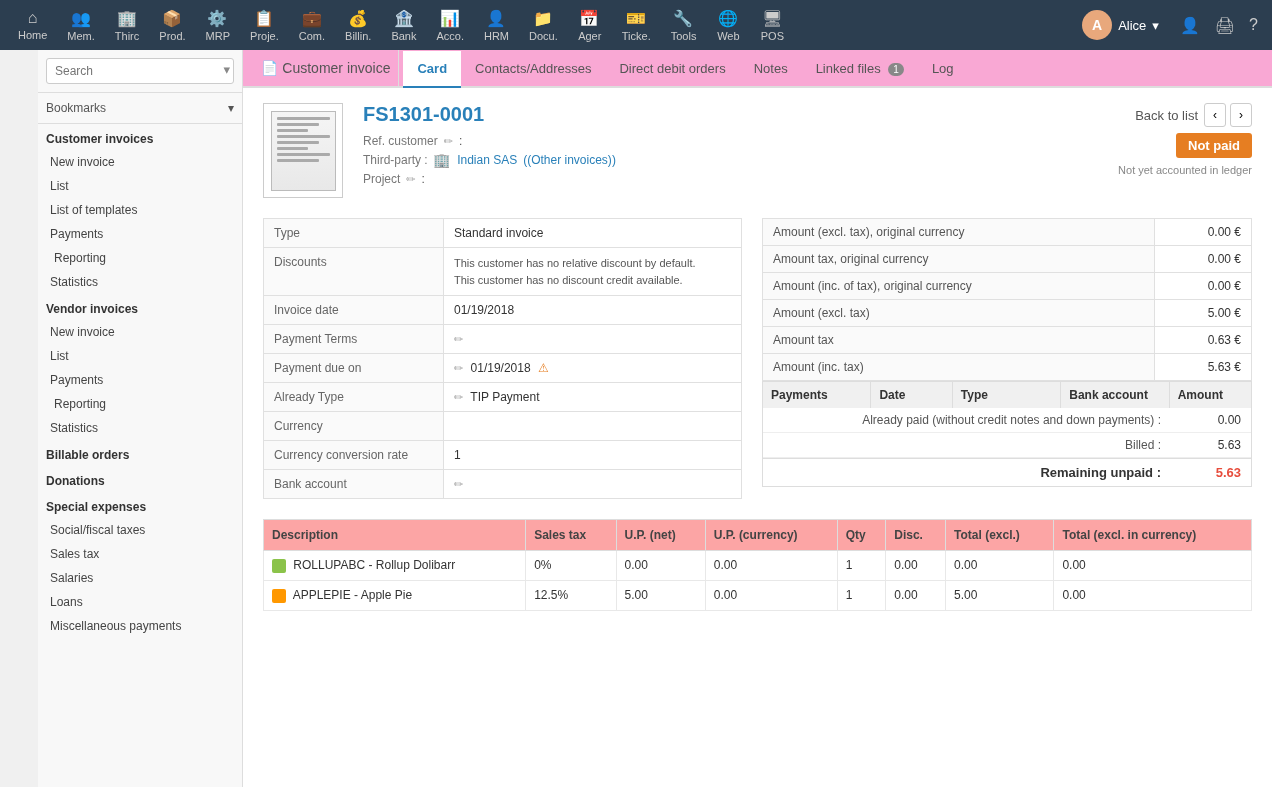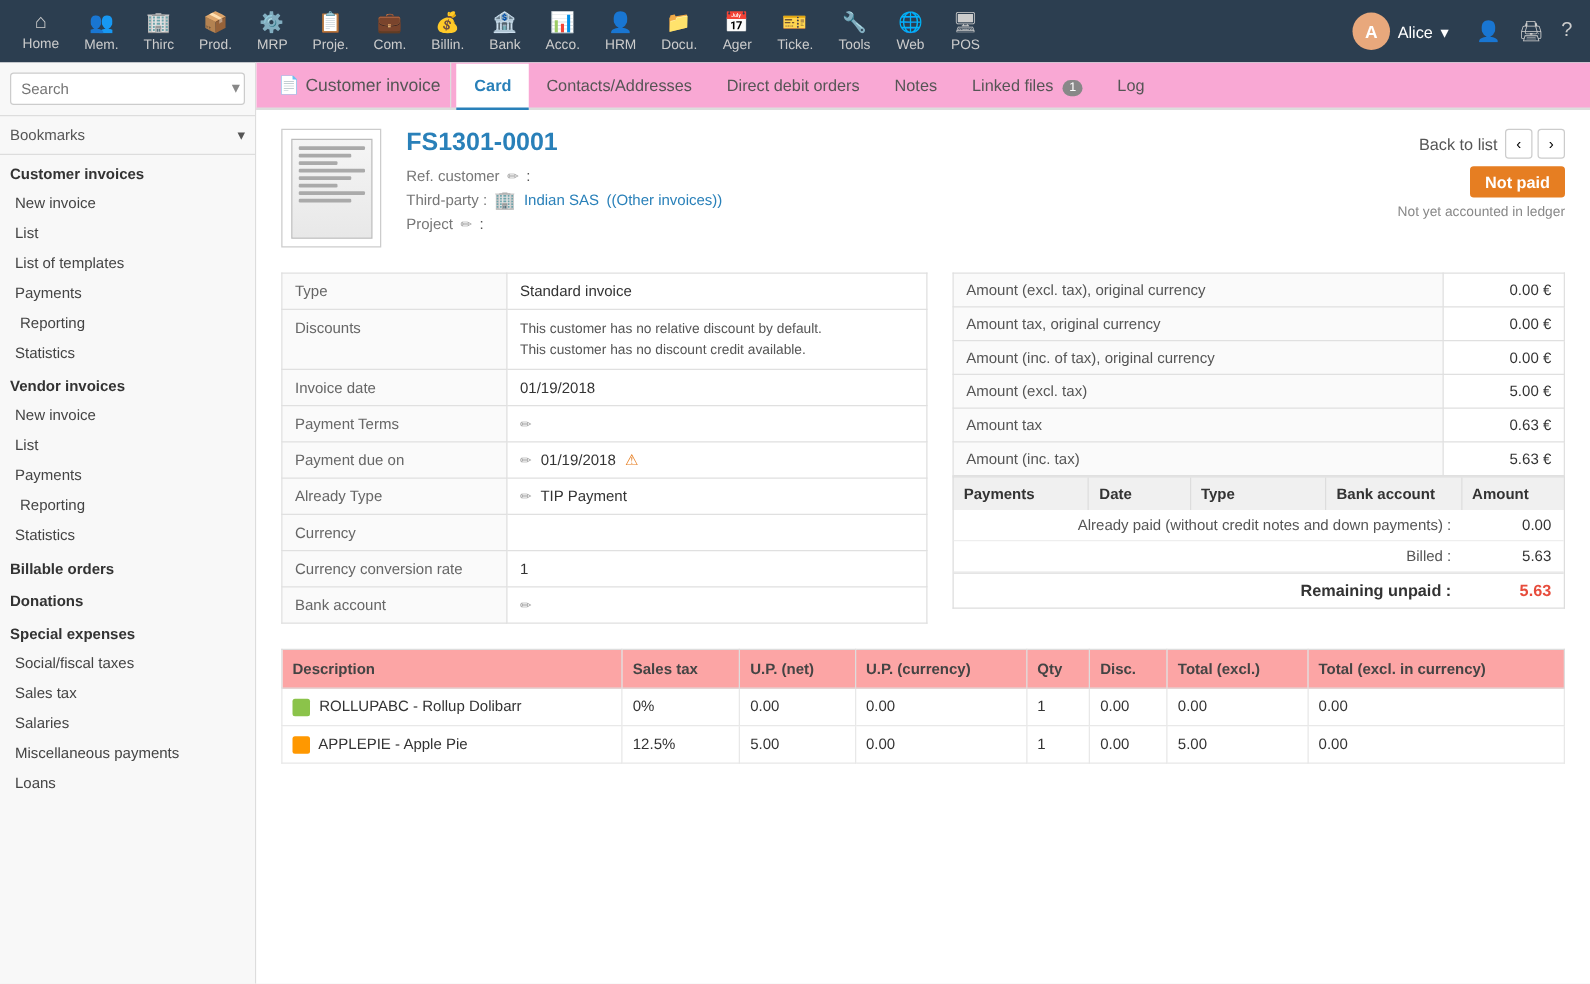--- a/index.html
+++ b/index.html
@@ -39,21 +39,21 @@
     .nav-user .avatar {
       width: 30px; height: 30px; border-radius: 50%;
       background: #e8a87c;
       display: flex; align-items: center; justify-content: center;
       font-size: 14px; color: white; font-weight: bold;
     }
     .nav-actions { display: flex; gap: 6px; align-items: center; margin-left: 10px; }
     .nav-action-btn { color: #ccc; cursor: pointer; font-size: 16px; padding: 4px; }
 
     
-    .layout { display: flex; height: calc(100vh - 50px); }
+    .layout { display: flex; height: calc(100vh - 50px); margin-left: 38px; }
 
     
     .sidebar {
       width: 205px;
       background: #f8f8f8;
       border-right: 1px solid #ddd;
       overflow-y: auto;
       flex-shrink: 0;
     }
     .sidebar-search {
@@ -359,22 +359,22 @@
     <div class="sidebar-item">Statistics</div>
 
     <div class="sidebar-section-header">Billable orders</div>
 
     <div class="sidebar-section-header">Donations</div>
 
     <div class="sidebar-section-header">Special expenses</div>
     <div class="sidebar-item">Social/fiscal taxes</div>
     <div class="sidebar-item">Sales tax</div>
     <div class="sidebar-item">Salaries</div>
+    <div class="sidebar-item">Loans</div>
     <div class="sidebar-item">Miscellaneous payments</div>
-    <div class="sidebar-item">Loans</div>
   </aside>
 
   <main class="main-content">
 
     <div class="tabs-bar">
       <div class="tab-doc-icon">📄 <span>Customer invoice</span></div>
       <div class="tab active">Card</div>
       <div class="tab">Contacts/Addresses</div>
       <div class="tab">Direct debit orders</div>
       <div class="tab">Notes</div>

